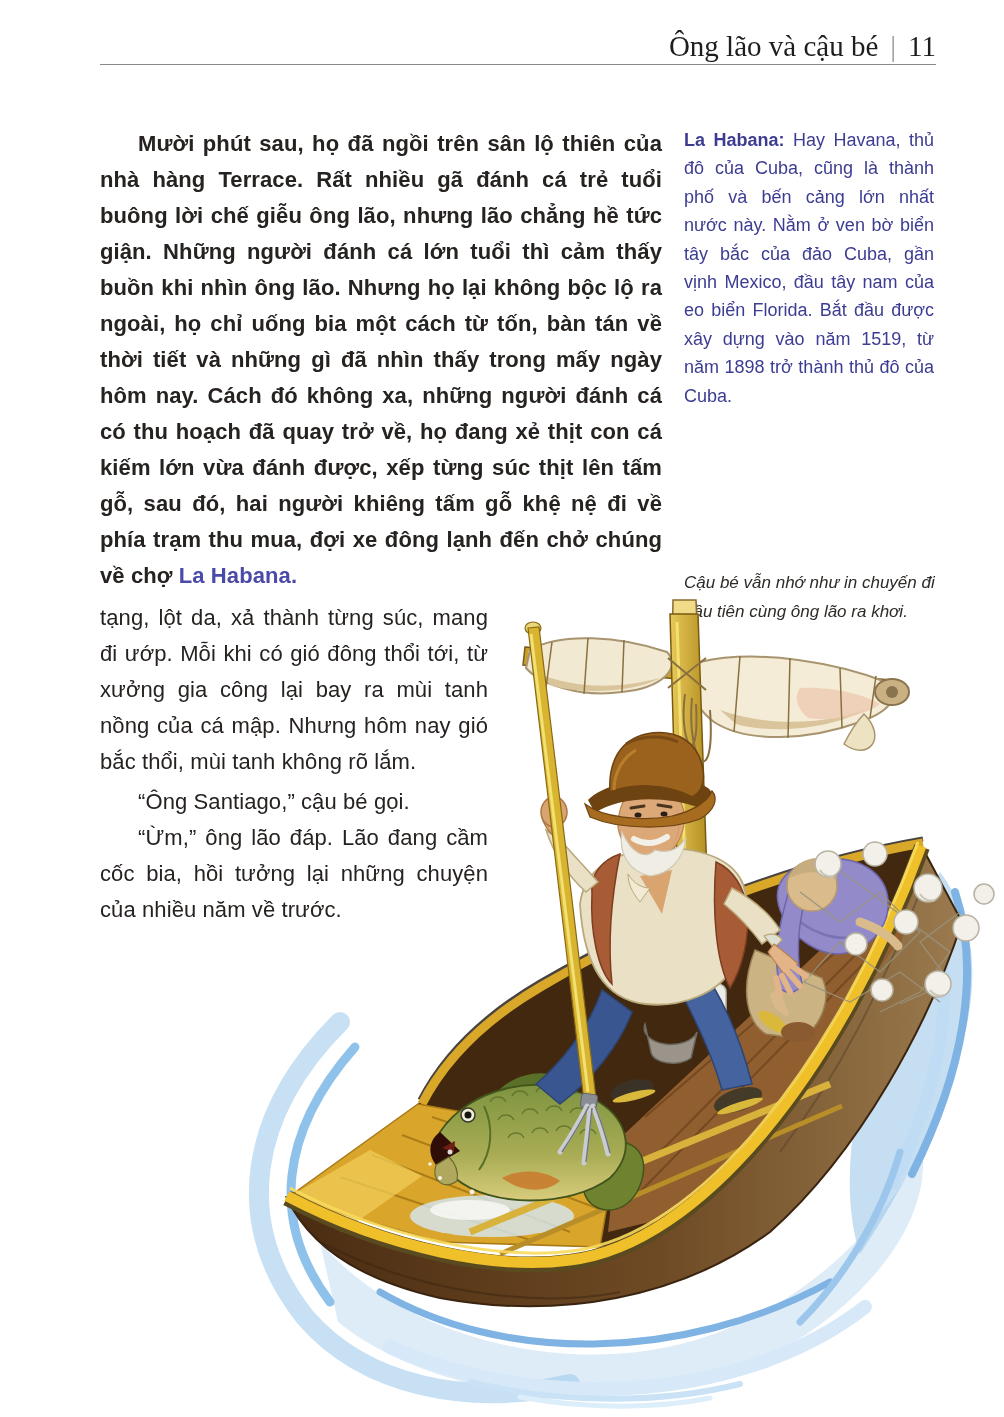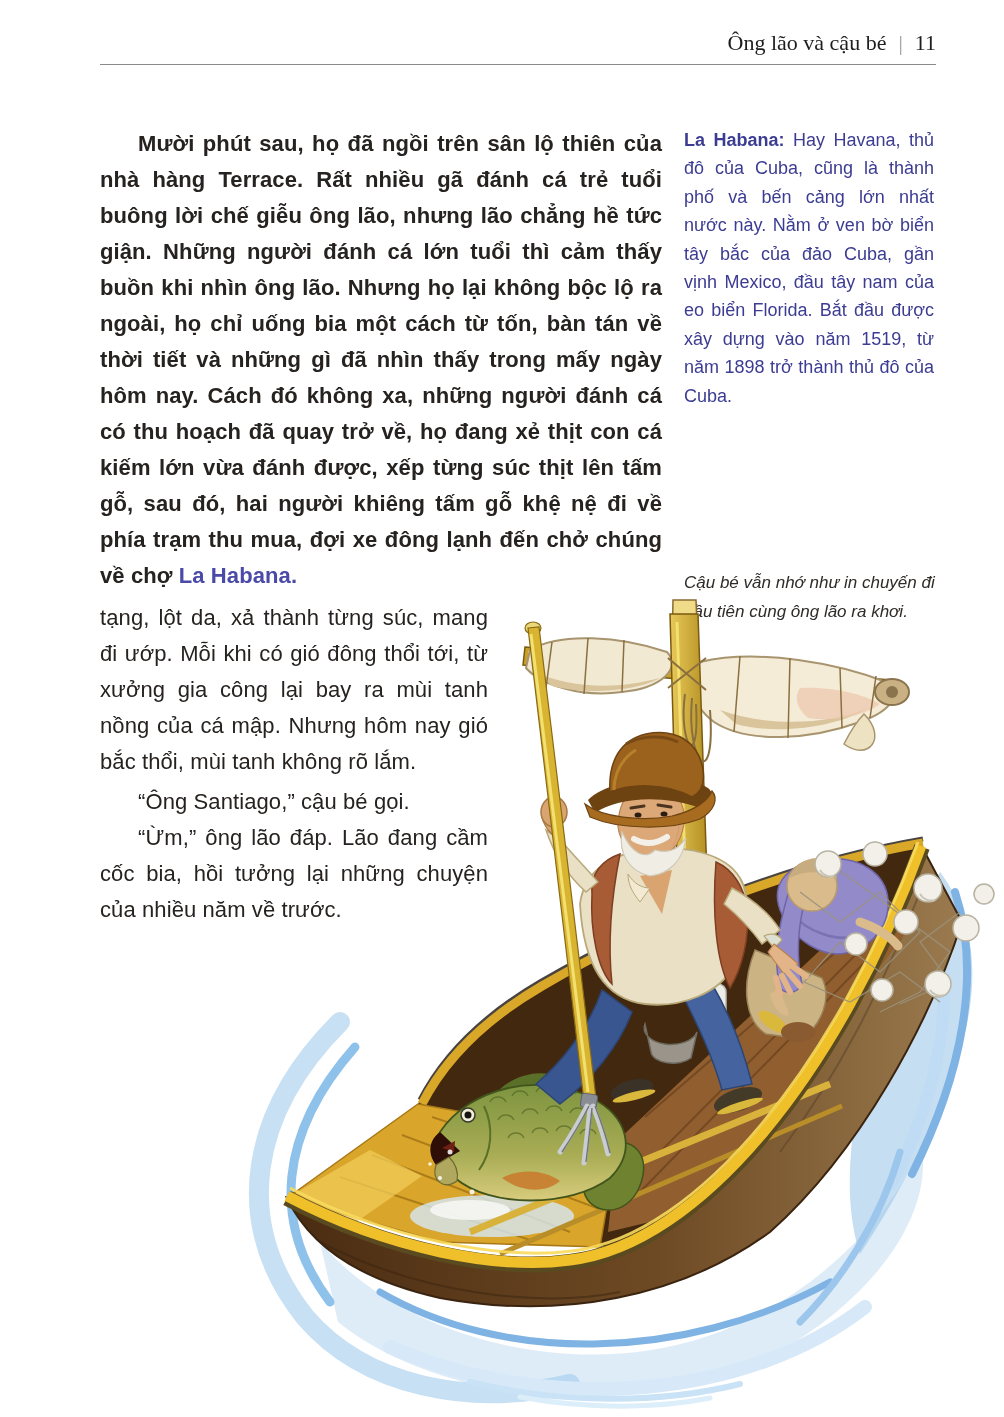--- a/index.html
+++ b/index.html
@@ -1,20 +1,20 @@
 <!DOCTYPE html>
 <html lang="vi"><head>
 <meta charset="utf-8">
 <style>
   html,body{margin:0;padding:0;background:#ffffff;}
   .page{position:relative;width:1004px;height:1417px;background:#fff;overflow:hidden;
         font-family:"Liberation Sans","DejaVu Sans",sans-serif;color:#262220;}
   
   .running-head{position:absolute;left:436px;top:30px;width:500px;text-align:right;
-      font-family:"Liberation Serif","DejaVu Serif",serif;font-size:22px;color:#1e1e1e;}
+      font-family:"Liberation Serif","DejaVu Serif",serif;font-size:29px;color:#1e1e1e;}
   .running-head .sep{color:#9a9a9a;padding:0 12px;font-weight:300;}
   .head-rule{position:absolute;left:100px;top:64px;width:836px;height:0;
       border-top:1.6px solid #8a8a8a;}
   
   .bodytxt{position:absolute;text-align:justify;font-size:22px;line-height:36px;
       color:#262220;letter-spacing:.1px;}
   .indent{text-indent:38px;}
   .p1{left:100px;top:104px;width:562px;font-weight:bold;}
   .p2a{left:100px;top:506px;width:562px;}
   .p2b{left:100px;top:578px;width:388px;}

